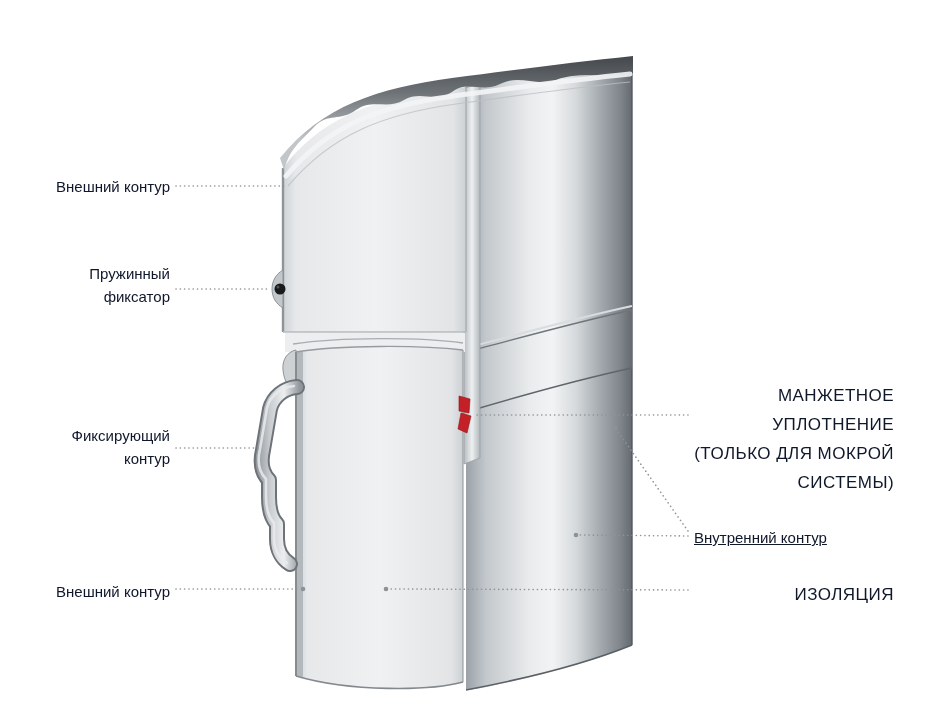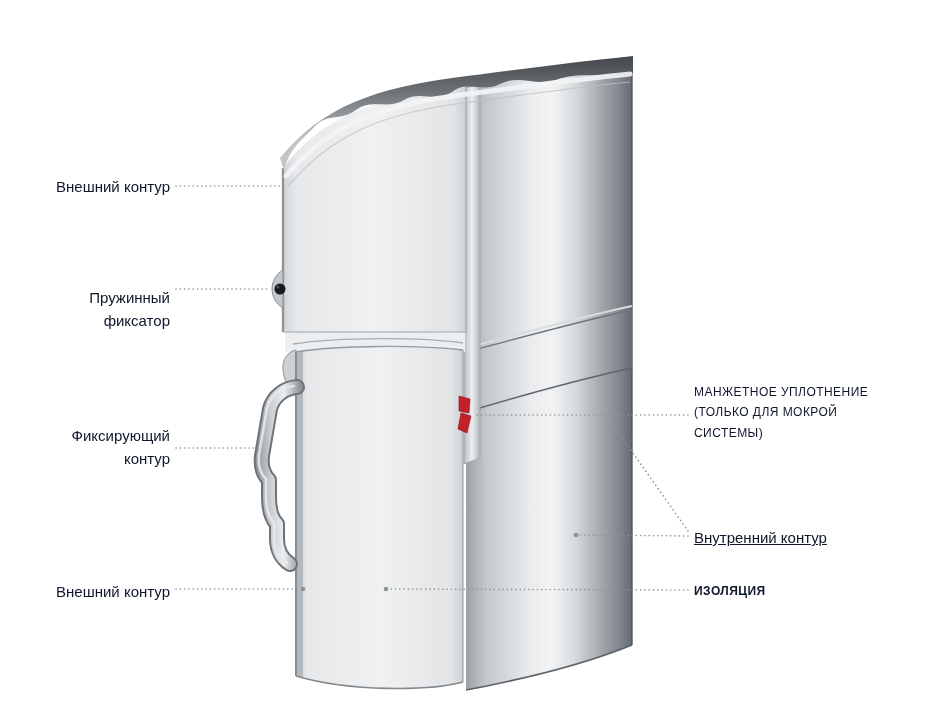--- a/index.html
+++ b/index.html
@@ -13,23 +13,24 @@
   .art{position:absolute;left:0;top:0;}
   .lbl{
     position:absolute;
     color:#0f172a;
     font-size:15px;
     line-height:1.5;
     white-space:normal;
   }
   .lbl.ra{text-align:right;}
   .lbl.caps{
-    font-size:12px;
+    font-size:17px;
     letter-spacing:.45px;
     line-height:1.7;
+    text-align:right;
   }
 </style>
 </head>
 <body>
 
 <div class="canvas">
 
   <svg class="art" width="926" height="716" viewBox="0 0 926 716">
     <defs>
       <linearGradient id="gInner" gradientUnits="userSpaceOnUse" x1="466" y1="0" x2="632" y2="0">
@@ -148,25 +149,25 @@
     <g fill="#8d9296">
       <circle cx="303" cy="589" r="2.3"></circle>
       <circle cx="386" cy="589" r="2.3"></circle>
       <circle cx="576" cy="535" r="2.3"></circle>
       <circle cx="615" cy="428" r="2.3"></circle>
     </g>
   </svg>
 
   <div class="lbl ra" style="right:756px; top:176px; width:140px;">Внешний контур</div>
 
-  <div class="lbl ra" style="right:756px; top:263px; width:100px;margin-top:24px;">Пружинный фиксатор</div>
+  <div class="lbl ra" style="right:756px; top:263px; width:100px;">Пружинный фиксатор</div>
 
   <div class="lbl ra" style="right:756px; top:425px; width:110px;">Фиксирующий контур</div>
 
   <div class="lbl ra" style="right:756px; top:581px; width:140px;">Внешний контур</div>
 
   <div class="lbl caps" style="left:694px; top:382px; width:200px;">МАНЖЕТНОЕ УПЛОТНЕНИЕ (ТОЛЬКО ДЛЯ МОКРОЙ СИСТЕМЫ)</div>
 
   <div class="lbl" style="left:694px; top:527px; width:200px;text-decoration:underline;">Внутренний контур</div>
 
-  <div class="lbl caps" style="left:694px; top:581px; width:200px;font-weight:bold;">ИЗОЛЯЦИЯ</div>
+  <div class="lbl caps" style="left:694px; top:581px; width:200px;">ИЗОЛЯЦИЯ</div>
 
 </div>
 
 </body></html>

